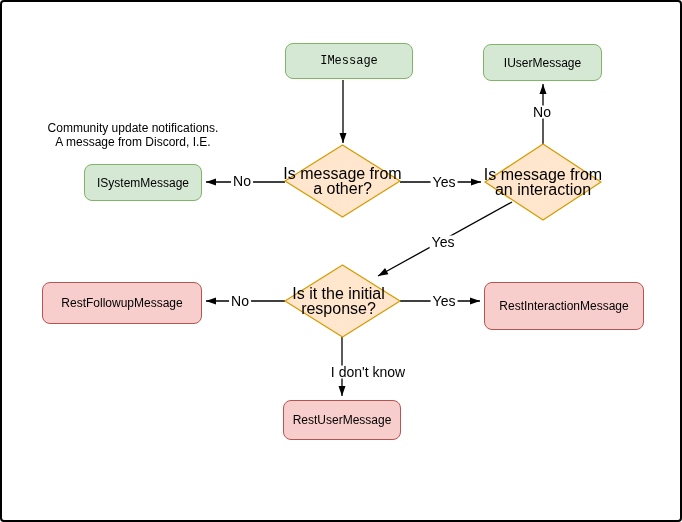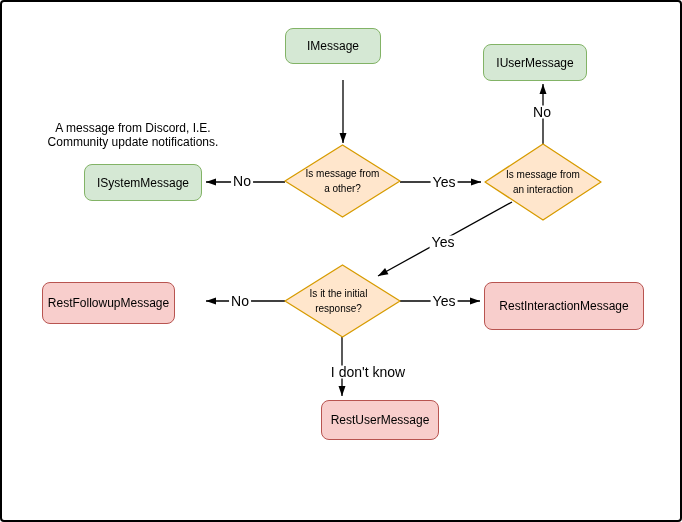--- a/index.html
+++ b/index.html
@@ -30,21 +30,21 @@
     display: flex;
     align-items: center;
     justify-content: center;
     font-size: 12px;
     text-align: center;
   }
   .node.green  { background: var(--green-fill, #d5e8d4); border: 1.3px solid var(--green-stroke, #82b366); }
   .node.red    { background: var(--red-fill, #f8cecc);   border: 1.3px solid var(--red-stroke, #b85450); }
   .diamond-label {
     position: absolute;
-    font-size: 10px;
+    font-size: 16px;
     line-height: 15px;
     text-align: center;
   }
   .diamond-label span { display: block; }
   .edge-label {
     position: absolute;
     transform: translate(-50%, -50%);
     background: #fff;
     padding: 0 2px;
     font-size: 14px;
@@ -78,36 +78,36 @@
     <line class="edge" x1="510" y1="200" x2="376" y2="274" marker-end="url(#arrow)"></line>
     <line class="edge" x1="283" y1="299" x2="204" y2="299" marker-end="url(#arrow)"></line>
     <line class="edge" x1="398" y1="299" x2="478" y2="299" marker-end="url(#arrow)"></line>
     <line class="edge" x1="340" y1="335" x2="340" y2="394" marker-end="url(#arrow)"></line>
 
     <path class="diamond" d="M340.5,143 L398,179 L340.5,215 L283,179 Z"></path>
     <path class="diamond" d="M541,142 L599,180 L541,218 L483,180 Z"></path>
     <path class="diamond" d="M340.5,263 L398,299 L340.5,335 L283,299 Z"></path>
   </svg>
 
-  <div class="node green" style="left:283px; top:26px; width:96px; height:36px;">
+  <div class="node green" style="left:283px; top:41px; width:128px; height:36px;font-family:Liberation Mono, monospace;">
     <span>IMessage</span>
   </div>
-  <div class="node green" style="left:481px; top:42px; width:104px; height:37px;text-align:right;">
+  <div class="node green" style="left:481px; top:42px; width:119px; height:37px;text-align:right;">
     <span>IUserMessage</span>
   </div>
   <div class="node green" style="left:82px; top:162px; width:118px; height:37px;">
     <span>ISystemMessage</span>
   </div>
-  <div class="node red" style="left:40px; top:280px; width:133px; height:42px;">
+  <div class="node red" style="left:40px; top:280px; width:160px; height:42px;">
     <span>RestFollowupMessage</span>
   </div>
   <div class="node red" style="left:482px; top:280px; width:160px; height:48px;">
     <span>RestInteractionMessage</span>
   </div>
-  <div class="node red" style="left:281px; top:398px; width:118px; height:40px;margin-left:38px;">
+  <div class="node red" style="left:281px; top:398px; width:118px; height:40px;">
     <span>RestUserMessage</span>
   </div>
 
   <div class="diamond-label" style="left:278px; top:164px; width:125px;">
     <span>Is message from</span>
     <span>a other?</span>
   </div>
   <div class="diamond-label" style="left:479px; top:165px; width:124px;">
     <span>Is message from</span>
     <span>an interaction</span>
@@ -119,17 +119,17 @@
 
   <div class="edge-label" style="left:240px; top:179px;">No</div>
   <div class="edge-label" style="left:442px; top:180px;">Yes</div>
   <div class="edge-label" style="left:540px; top:110px;">No</div>
   <div class="edge-label" style="left:441px; top:240px;">Yes</div>
   <div class="edge-label" style="left:238px; top:299px;">No</div>
   <div class="edge-label" style="left:442px; top:299px;">Yes</div>
   <div class="edge-label" style="left:340px; top:370px;margin-left:26px;">I don't know</div>
 
   <div class="note" style="left:21px; top:119px; width:220px;">
+    <span>Community update notifications.</span>
     <span>A message from Discord, I.E.</span>
-    <span>Community update notifications.</span>
   </div>
 
 </div>
 
 </body></html>

